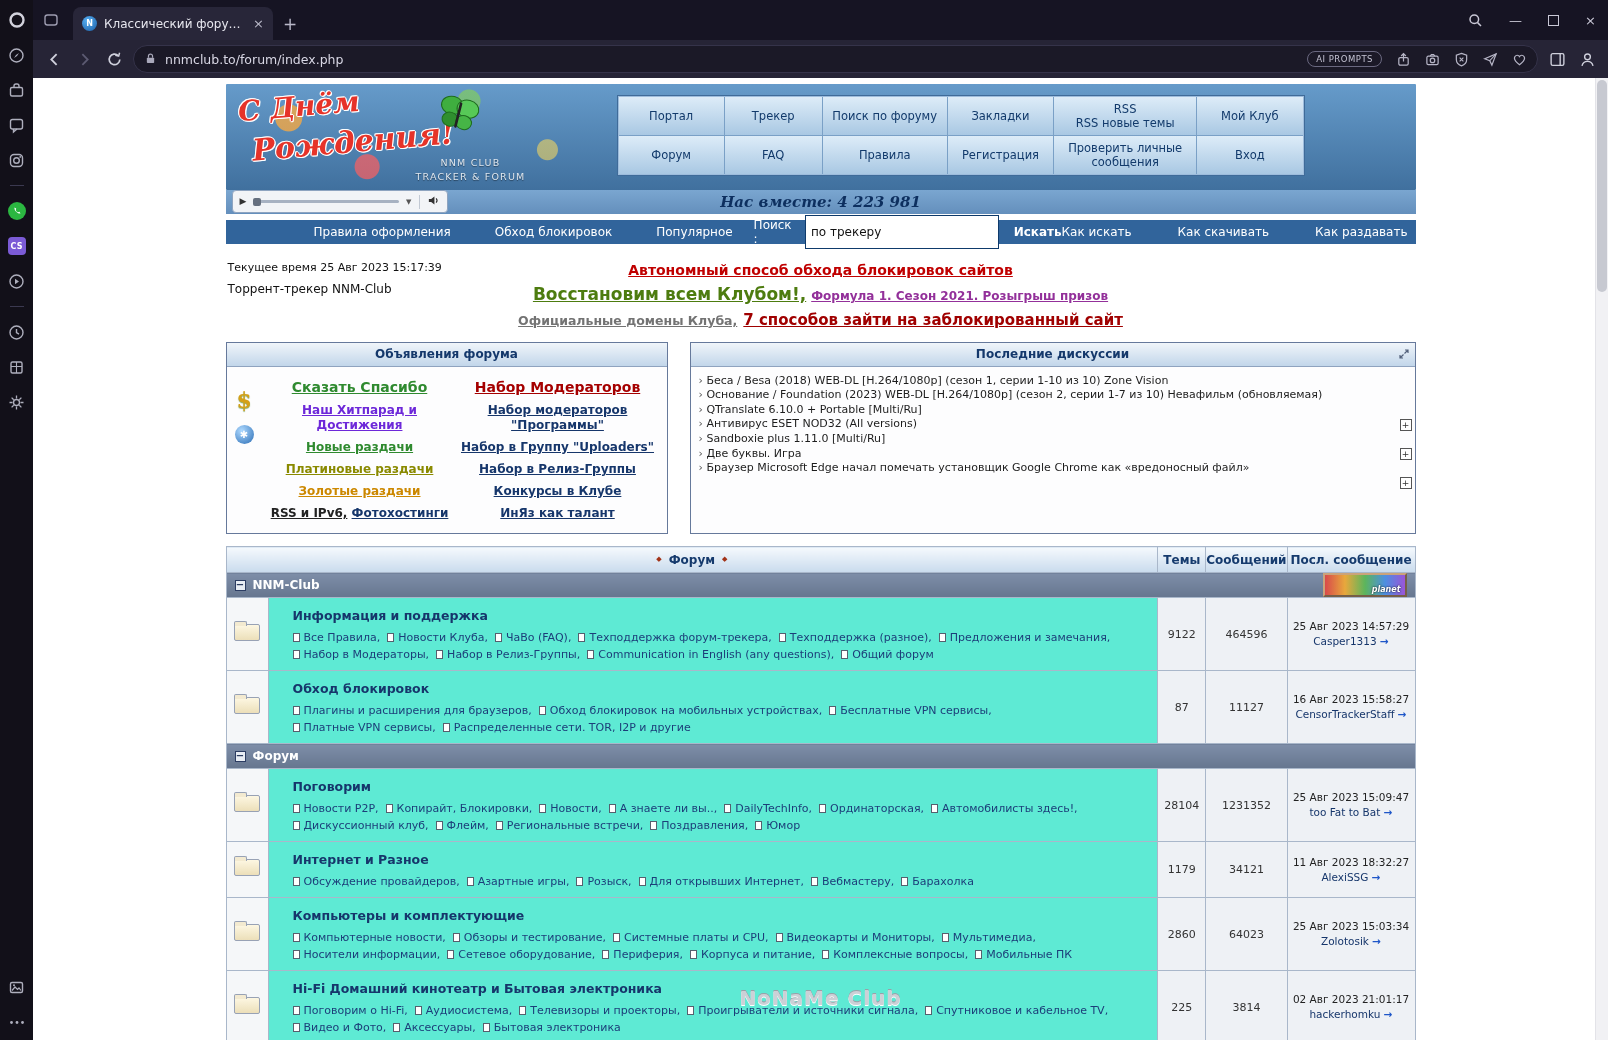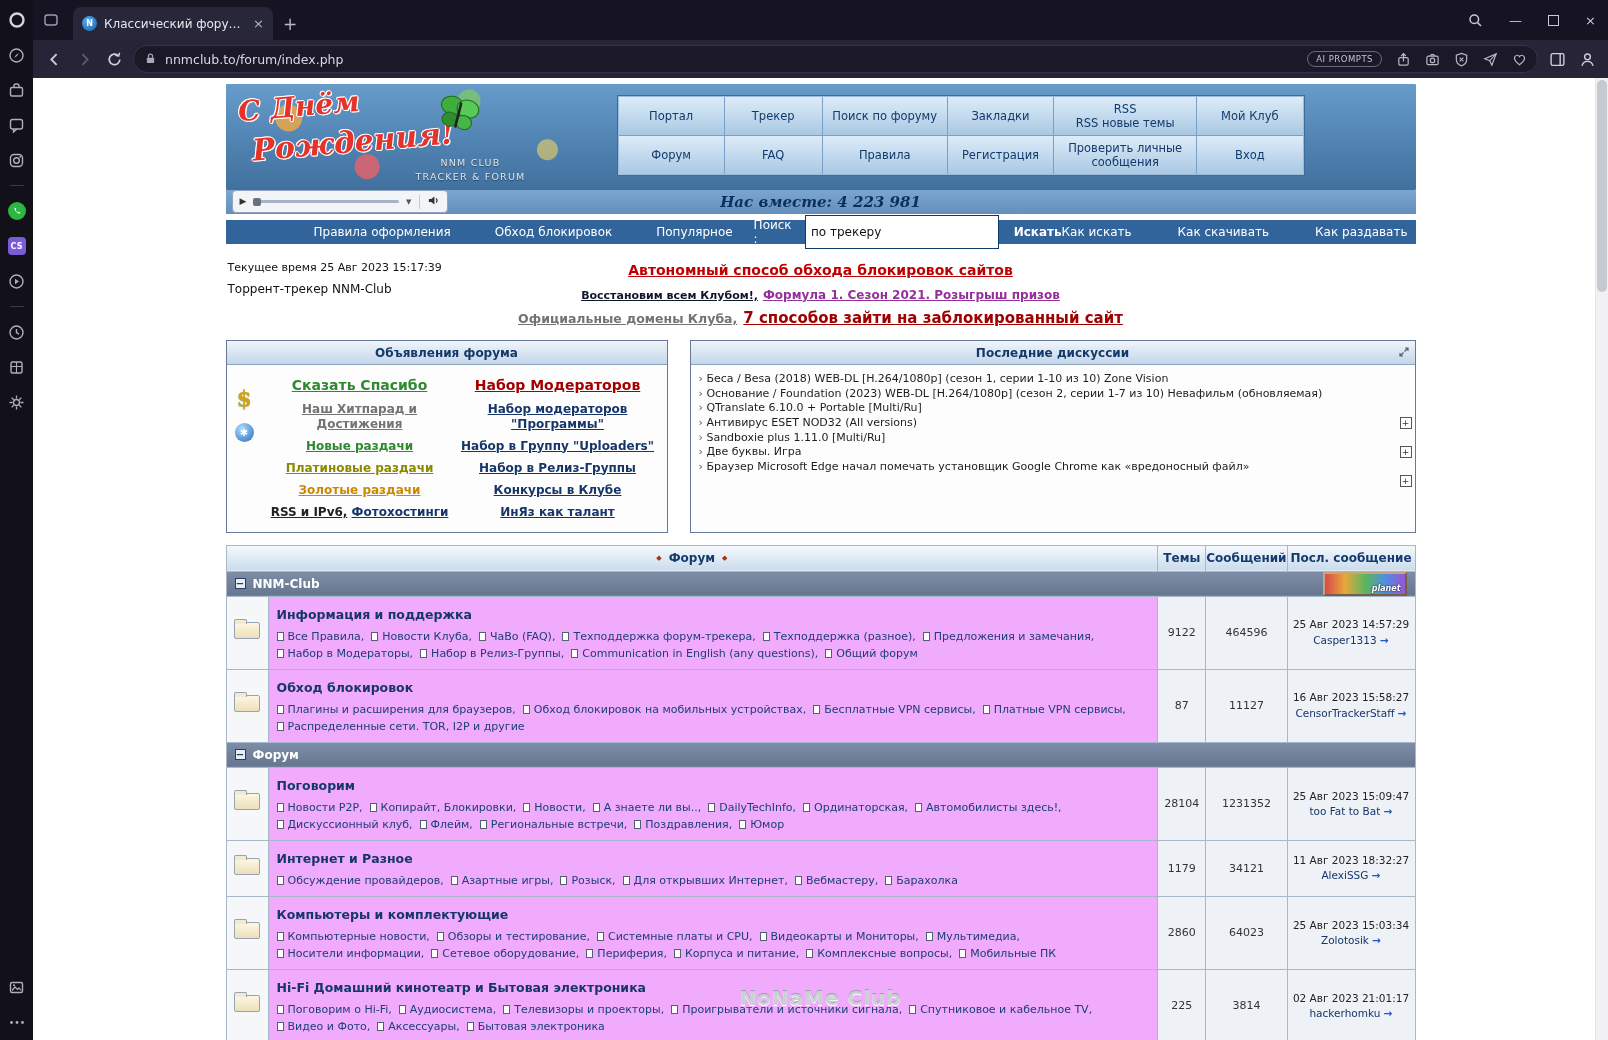--- a/index.html
+++ b/index.html
@@ -64,21 +64,21 @@
   .sn-search{display:flex;align-items:center;gap:7px;margin-left:21px}
   .sn-input{width:200px;height:34px;font-size:12px;padding:1px 5px;border:1px solid #0e3a6b;background:#fff;color:#111;font-family:"DejaVu Sans",sans-serif}
   .sn-btn{font-weight:bold;cursor:pointer;margin-left:8px;white-space:nowrap}
   .sn-right{margin-left:auto;display:flex;gap:46px}
   
   .notices{position:relative;text-align:center;padding-top:14px;line-height:1.5}
   .timebox{position:absolute;left:2px;top:16px;text-align:left;color:#111}
   .timebox .t1{font-size:11px}
   .timebox .t2{font-size:12px;margin-top:3px}
   .nl1{font-size:14px;font-weight:bold;color:#c00000;text-decoration:underline;cursor:pointer}
-  .nl2a{font-size:11px;font-weight:bold;color:#0f172a;text-decoration:underline;cursor:pointer}
+  .nl2a{font-size:17px;font-weight:bold;color:#4d7c0f;text-decoration:underline;cursor:pointer}
   .nl2b{font-size:12px;font-weight:bold;color:#93309a;text-decoration:underline;cursor:pointer;margin-left:5px}
   .nl3a{font-size:12.5px;font-weight:bold;color:#737373;text-decoration:underline;cursor:pointer}
   .nl3b{font-size:15px;font-weight:bold;color:#a00000;text-decoration:underline;cursor:pointer;margin-left:6px}
   
   .panels{display:flex;gap:22px;margin-top:10px;align-items:stretch}
   .panel{border:1px solid #66799b;background:#fdfdfe}
   .p-announce{width:442px;flex:none}
   .p-disc{flex:1;position:relative}
   .ptitle{height:24px;background:linear-gradient(180deg,#f0f5fa,#c2d6ea);border-bottom:1px solid #8fa3bf;display:flex;align-items:center;justify-content:center;color:#14386b;font-weight:bold;font-size:12px;position:relative}
   .ptoggle{position:absolute;right:5px;top:5px;cursor:pointer;color:#52607a}
@@ -101,21 +101,21 @@
   .hforum{display:flex;align-items:center;justify-content:center;gap:7px}
   .hdiamond{color:#a23318;font-size:7px;line-height:1}
   tr.sec td{background:linear-gradient(180deg,#7e8ea8,#66768f);color:#fff;height:25px;font-size:12px;font-weight:bold;padding:0 8px}
   .sec-flex{display:flex;align-items:center}
   .mbox{display:inline-flex;align-items:center;justify-content:center;width:11px;height:11px;background:#e8edf4;border:1px solid #2c3d63;color:#1c2d53;font-size:10px;line-height:1;margin-right:7px;cursor:pointer;flex:none}
   .sec-right{margin-left:auto}
   .planet{width:84px;height:24px;border:2px outset #caa37a;background:linear-gradient(90deg,#d84a4a,#e8a83c,#5cb55c,#4d8fe0,#9a55d8);display:flex;align-items:flex-end;justify-content:flex-end;padding:1px 4px;cursor:pointer}
   .planet span{color:#fff;font-size:8px;font-style:italic;text-shadow:0 0 2px #000}
   tr.frow td{vertical-align:middle}
   .c-icon{width:42px;background:#f5f7f9;text-align:center}
-  .c-name{background:#f0abfc;padding:7px 8px}
+  .c-name{background:#5eead4;padding:7px 24px}
   .c-num{width:48px;background:#eef1f5;text-align:center;font-size:11px;color:#333}
   .c-num2{width:78px;background:#eef1f5;text-align:center;font-size:11px;color:#333}
   .c-last{width:128px;background:#eef1f5;text-align:center;font-size:10.5px;color:#222;padding:4px 2px;line-height:1.45}
   .fname{font-size:12.5px;font-weight:bold;color:#16366b;cursor:pointer}
   .subs{margin-top:5px;font-size:11px;color:#1c3e79;line-height:1.55}
   .sf{margin-right:7px;cursor:pointer;white-space:nowrap;display:inline-block}
   .sf a{color:#1c3e79}
   .doc{display:inline-block;width:7px;height:9px;border:1px solid #55606e;background:#fff;margin-right:4px;position:relative;top:1px}
   .usr{color:#16366b;cursor:pointer}
   .goarrow{color:#1e56c8;font-weight:bold;cursor:pointer}
@@ -396,21 +396,21 @@
         </div>
 
         <div class="panels">
           <div class="panel p-announce">
             <div class="ptitle">Объявления форума</div>
             <div class="an-body">
               <span class="dollar">$</span>
               <span class="starball">✱</span>
               <div class="an-col">
                 <span class="an-link an-big" style="color:#2f8a2f">Сказать Спасибо</span>
-                <span class="an-link" style="color:#737373">Наш Хитпарад и Достижения</span>
+                <span class="an-link" style="color:#6d28d9">Наш Хитпарад и Достижения</span>
                 <span class="an-link" style="color:#2f8a2f">Новые раздачи</span>
                 <span class="an-link" style="color:#8a8a00">Платиновые раздачи</span>
                 <span class="an-link" style="color:#cc8800">Золотые раздачи</span>
                 <span class="an-line"><span style="color:#222">RSS и IPv6,</span> <span style="color:#16366b">Фотохостинги</span></span>
               </div>
               <div class="an-col">
                 <span class="an-link an-big" style="color:#a50000">Набор Модераторов</span>
                 <span class="an-link" style="color:#16366b">Набор модераторов "Программы"</span>
                 <span class="an-link" style="color:#16366b">Набор в Группу "Uploaders"</span>
                 <span class="an-link" style="color:#16366b">Набор в Релиз-Группы</span>

